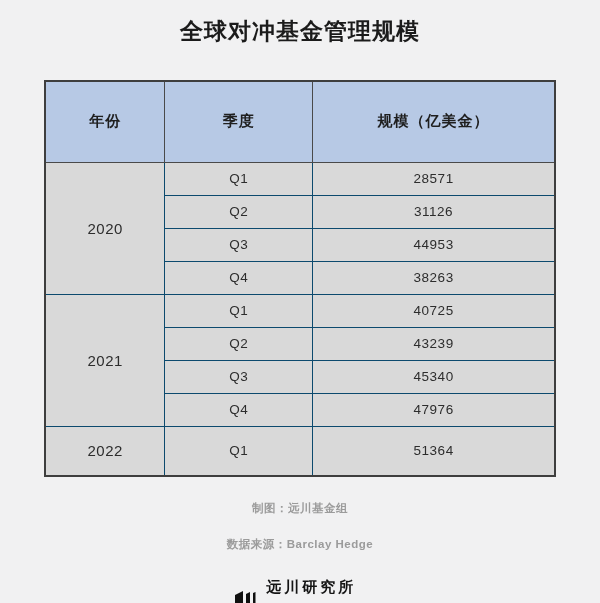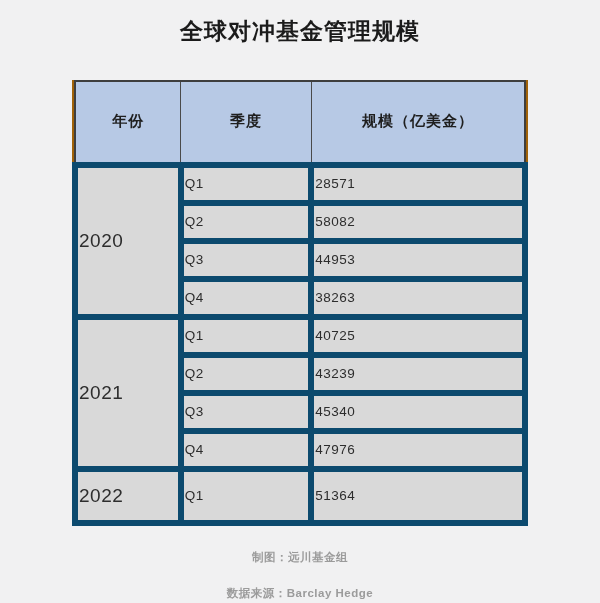--- a/index.html
+++ b/index.html
@@ -18,41 +18,41 @@
     color:#1b1b1b;line-height:1.25;
   }
   .title-dots{
     margin-top:5px;width:212px;height:2px;
     background:repeating-linear-gradient(90deg,#adadad 0 2px,transparent 2px 5px);
   }
 
   
   .tbl-wrap{margin-top:29px;}
   table.data{
-    width:456px;border-collapse:collapse;table-layout:fixed;
+    width:512px;border-collapse:collapse;table-layout:fixed;
     border:2px solid #3e3e3e;
-    background:#a16207;
+    background:#7dd3fc;
   }
   table.data col.c-year{width:23.5%;}
   table.data col.c-quarter{width:29%;}
   table.data col.c-scale{width:47.5%;}
   table.data th{
     height:78px;background:#b7c9e5;
     border:1px solid #4a4a4a;
     font-size:15px;font-weight:700;color:#1f1f1f;
     letter-spacing:1px;text-align:center;
   }
   table.data td{
     height:30px;background:#d9d9d9;
-    border:6px solid #0c4a6e;
-    font-size:13.5px;color:#2d2d2d;
+    border:1px solid #0c4a6e;
+    font-size:13.5px;color:#2d2d2d;text-align:center;
     letter-spacing:.5px;
   }
   table.data tr.tall td{height:46px;}
-  table.data td.year{font-size:19px;color:#2d2d2d;}
+  table.data td.year{font-size:15px;color:#2d2d2d;}
 
   
   .credit{margin-top:24px;font-size:11.5px;font-weight:600;color:#9b9b9b;letter-spacing:.5px;}
   .source{margin-top:21px;font-size:11.5px;font-weight:600;color:#9b9b9b;letter-spacing:.5px;}
   .footer-dashes{
     margin-top:14px;width:214px;height:2px;
     background:repeating-linear-gradient(90deg,#bfbfbf 0 3px,transparent 3px 6px);
   }
 
   
@@ -85,21 +85,21 @@
         </tr>
       </thead>
       <tbody>
         <tr>
           <td class="year" rowspan="4">2020</td>
           <td>Q1</td>
           <td>28571</td>
         </tr>
         <tr>
           <td>Q2</td>
-          <td>58082</td>
+          <td>31126</td>
         </tr>
         <tr>
           <td>Q3</td>
           <td>44953</td>
         </tr>
         <tr>
           <td>Q4</td>
           <td>38263</td>
         </tr>
 

